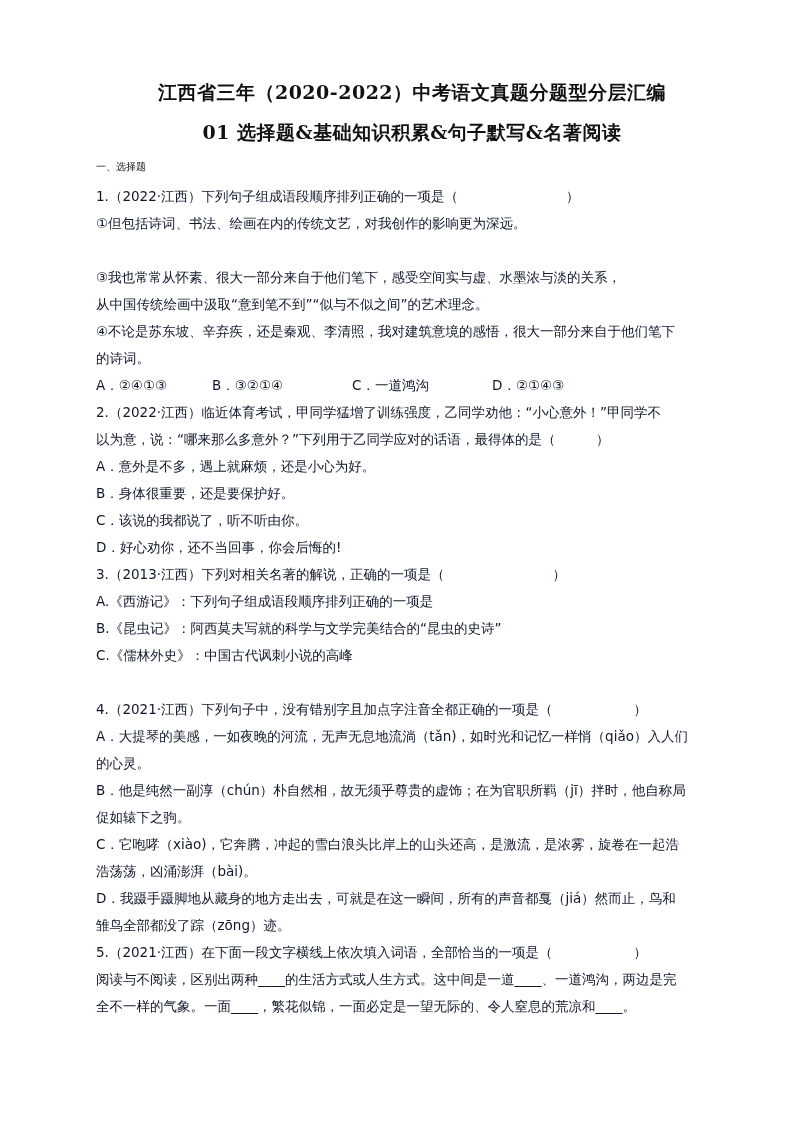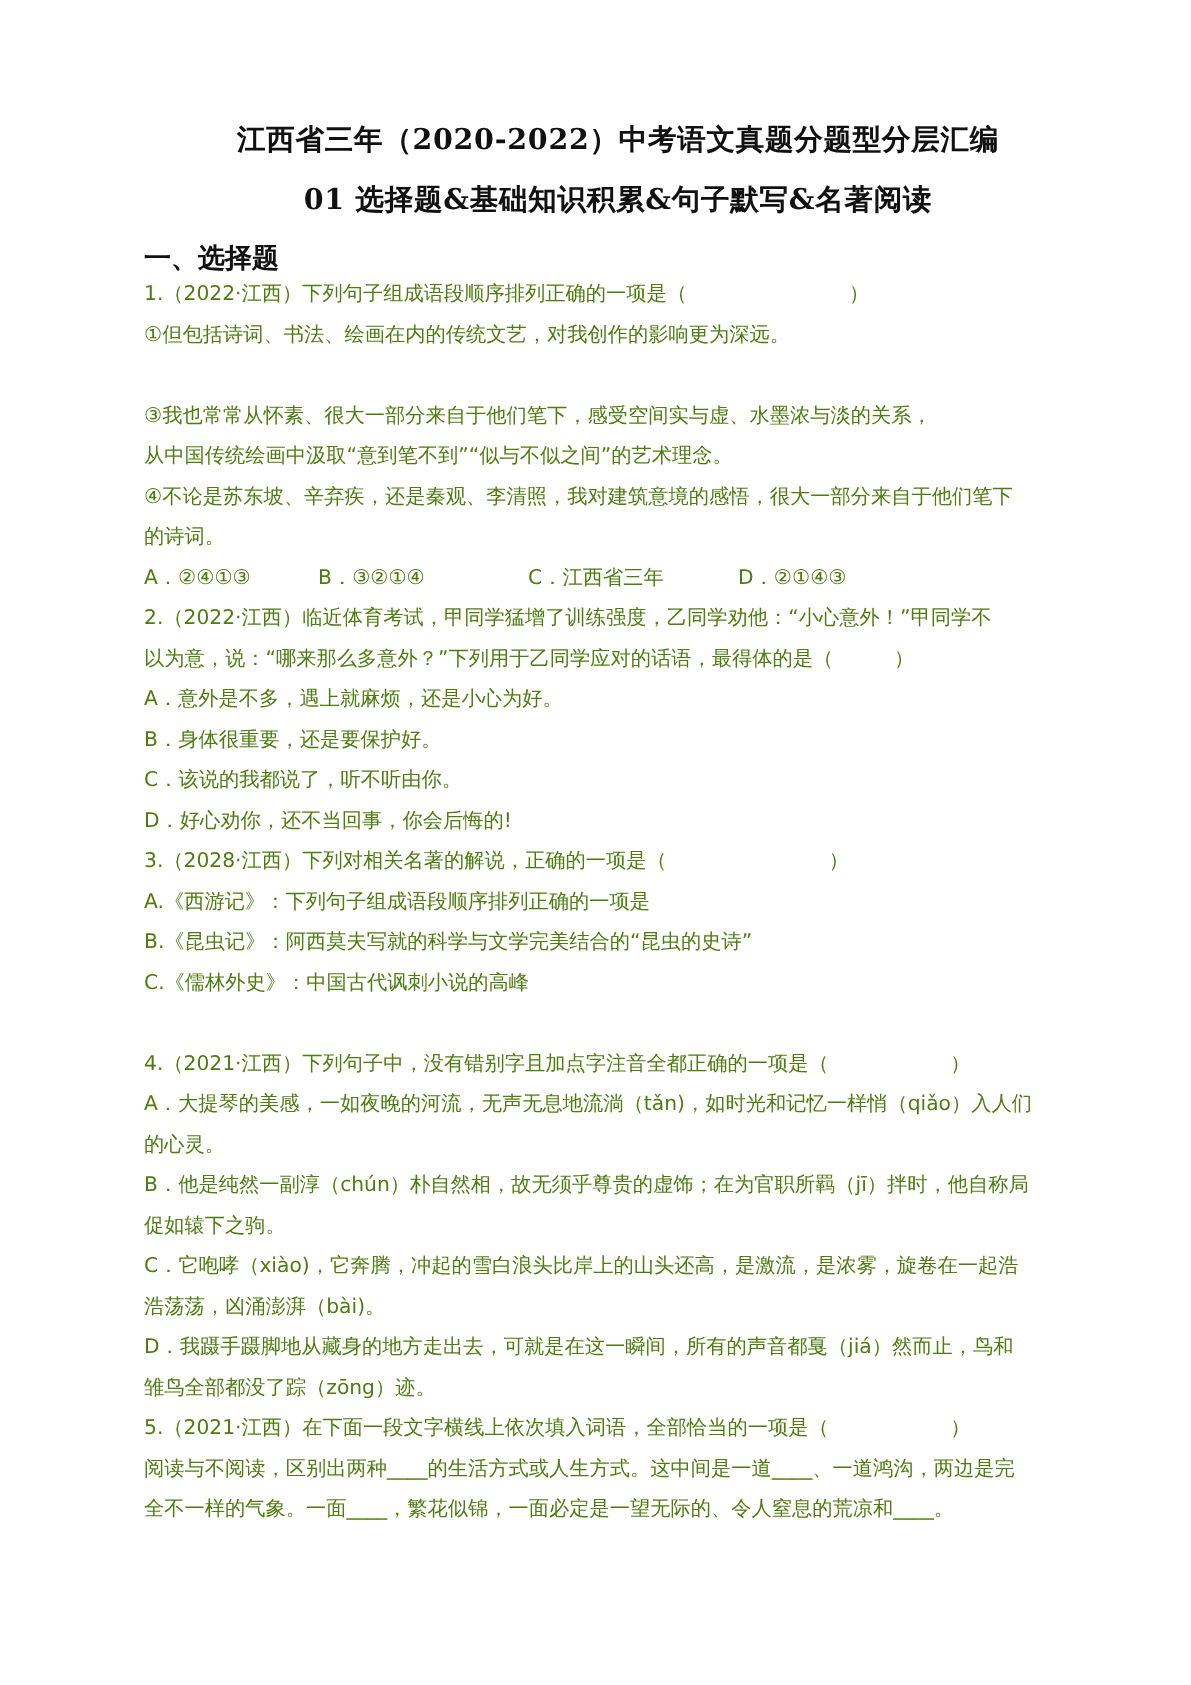--- a/index.html
+++ b/index.html
@@ -3,24 +3,24 @@
   <meta charset="utf-8">
   <style>
     html, body { margin: 0; padding: 0; background: #ffffff; }
     body { width: 794px; height: 1123px; position: relative; overflow: hidden;
            font-family: "DejaVu Serif", "Liberation Serif", serif; color: #111111; }
     .page { position: absolute; left: 0; top: 0; width: 794px; height: 1027px; background: #ffffff; }
     .title { position: absolute; left: 0; width: 794px; text-align: center; padding-left: 30px; box-sizing: border-box;
              font-size: 19px; font-weight: bold; color: #111; white-space: nowrap; letter-spacing: 0.5px; }
     .t1 { top: 80px; }
     .t2 { top: 120px; }
-    .section { position: absolute; left: 96px; top: 160px; font-size: 18px; font-weight: bold;
+    .section { position: absolute; left: 96px; top: 160px; font-size: 10px; font-weight: normal;
                font-family: "DejaVu Sans", "Liberation Sans", sans-serif; text-align: center; }
     .line { position: absolute; white-space: nowrap; font-size: 13.5px; line-height: 20px;
-            font-family: "DejaVu Sans", "Liberation Sans", sans-serif; color: #4d7c0f; }
+            font-family: "DejaVu Sans", "Liberation Sans", sans-serif; color: #0f172a; }
     .ind { left: 96px; }
     .noind { left: 76px; margin-left: 20px; }
   </style>
 </head>
 <body>
 
 <div class="page">
 
   <div class="title t1">江西省三年（2020-2022）中考语文真题分题型分层汇编</div>
   <div class="title t2">01 选择题&amp;基础知识积累&amp;句子默写&amp;名著阅读</div>
@@ -29,31 +29,31 @@
 
   <div class="line ind" style="top:186px">1.（2022·江西）下列句子组成语段顺序排列正确的一项是（　　　　　　　　）</div>
   <div class="line ind" style="top:213px">①但包括诗词、书法、绘画在内的传统文艺，对我创作的影响更为深远。</div>
   <div class="line ind" style="top:267px">③我也常常从怀素、很大一部分来自于他们笔下，感受空间实与虚、水墨浓与淡的关系，</div>
   <div class="line noind" style="top:294px">从中国传统绘画中汲取“意到笔不到”“似与不似之间”的艺术理念。</div>
   <div class="line ind" style="top:321px">④不论是苏东坡、辛弃疾，还是秦观、李清照，我对建筑意境的感悟，很大一部分来自于他们笔下</div>
   <div class="line noind" style="top:348px">的诗词。</div>
 
   <div class="line" style="top:375px; left:96px">A．②④①③</div>
   <div class="line" style="top:375px; left:212px">B．③②①④</div>
-  <div class="line" style="top:375px; left:352px">C．江西省三年</div>
+  <div class="line" style="top:375px; left:352px">C．一道鸿沟</div>
   <div class="line" style="top:375px; left:492px">D．②①④③</div>
 
   <div class="line ind" style="top:402px">2.（2022·江西）临近体育考试，甲同学猛增了训练强度，乙同学劝他：“小心意外！”甲同学不</div>
   <div class="line noind" style="top:429px">以为意，说：“哪来那么多意外？”下列用于乙同学应对的话语，最得体的是（　　　）</div>
   <div class="line ind" style="top:456px">A．意外是不多，遇上就麻烦，还是小心为好。</div>
   <div class="line ind" style="top:483px">B．身体很重要，还是要保护好。</div>
   <div class="line ind" style="top:510px">C．该说的我都说了，听不听由你。</div>
   <div class="line ind" style="top:537px">D．好心劝你，还不当回事，你会后悔的!</div>
 
-  <div class="line ind" style="top:564px">3.（2028·江西）下列对相关名著的解说，正确的一项是（　　　　　　　　）</div>
+  <div class="line ind" style="top:564px">3.（2013·江西）下列对相关名著的解说，正确的一项是（　　　　　　　　）</div>
   <div class="line ind" style="top:591px">A.《西游记》：下列句子组成语段顺序排列正确的一项是</div>
   <div class="line ind" style="top:618px">B.《昆虫记》：阿西莫夫写就的科学与文学完美结合的“昆虫的史诗”</div>
   <div class="line ind" style="top:645px">C.《儒林外史》：中国古代讽刺小说的高峰</div>
 
   <div class="line ind" style="top:699px">4.（2021·江西）下列句子中，没有错别字且加点字注音全都正确的一项是（　　　　　　）</div>
   <div class="line ind" style="top:726px">A．大提琴的美感，一如夜晚的河流，无声无息地流淌（tǎn)，如时光和记忆一样悄（qiǎo）入人们</div>
   <div class="line noind" style="top:753px">的心灵。</div>
   <div class="line ind" style="top:780px">B．他是纯然一副淳（chún）朴自然相，故无须乎尊贵的虚饰；在为官职所羁（jī）拌时，他自称局</div>
   <div class="line noind" style="top:807px">促如辕下之驹。</div>
   <div class="line ind" style="top:834px">C．它咆哮（xiào)，它奔腾，冲起的雪白浪头比岸上的山头还高，是激流，是浓雾，旋卷在一起浩</div>

